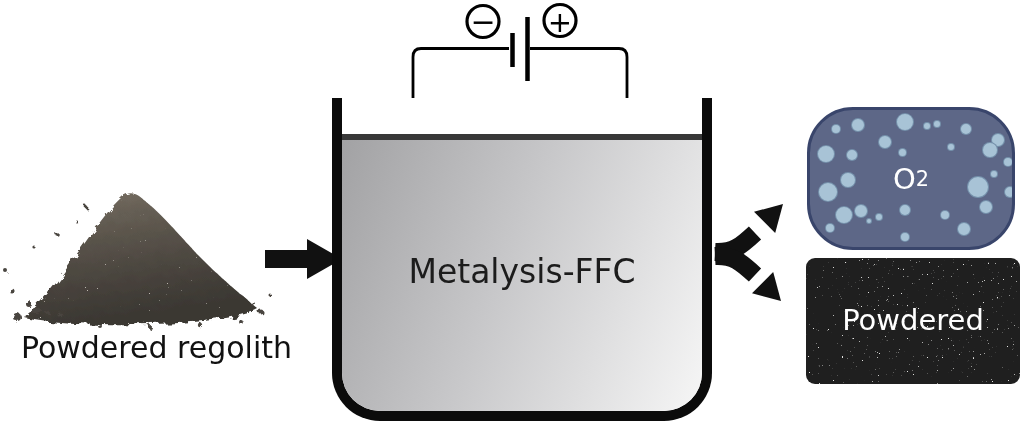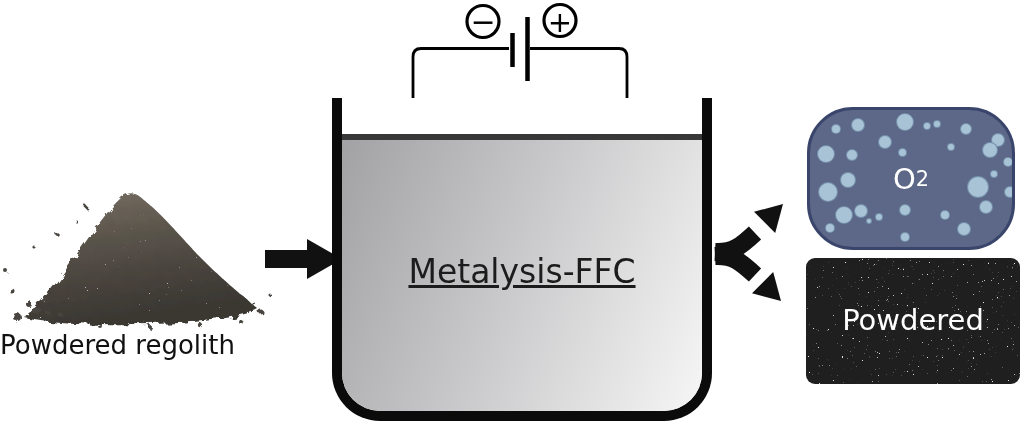--- a/index.html
+++ b/index.html
@@ -6,22 +6,22 @@
   body{
     width:1024px;height:423px;position:relative;overflow:hidden;
     background:#ffffff;
     font-family:"DejaVu Sans","Liberation Sans",sans-serif;
   }
   .abs{position:absolute;}
 
   
   #regolith-photo{left:0px;top:183px;width:280px;height:150px;}
   #regolith-label{
-    left:0px;top:330px;width:292px;text-align:left;
-    font-size:26px;color:#111;letter-spacing:0px;
+    left:0px;top:330px;width:292px;text-align:right;
+    font-size:30px;color:#111;letter-spacing:0px;
   }
 
   
   #input-arrow{left:263px;top:236px;width:82px;height:46px;}
   #split-arrow{left:705px;top:190px;width:95px;height:120px;}
 
   
   #circuit{left:395px;top:2px;width:250px;height:142px;}
   #circuit text{font-family:"DejaVu Sans","Liberation Sans",sans-serif;}
 
@@ -32,21 +32,21 @@
     border-radius:0 0 48px 48px;background:#ffffff;overflow:hidden;
   }
   #liquid-surface{position:absolute;left:0;right:0;top:36px;height:6px;background:#383838;}
   #electrolyte{
     position:absolute;left:0;right:0;top:42px;bottom:0;
     background:linear-gradient(112deg,#a2a2a4 0%,#c7c7c9 45%,#f6f6f6 100%);
   }
   #process-title{
     position:absolute;left:0;right:0;top:42px;bottom:0;
     display:flex;flex-direction:row;align-items:center;justify-content:center;
-    text-align:center;font-size:33px;line-height:1.36;color:#1c1c1c;margin-top:-6px;text-decoration:underline;
+    text-align:center;font-size:33px;line-height:1.36;color:#1c1c1c;margin-top:-6px;
   }
 
   
   #o2-gas-box{
     left:807px;top:107px;width:208px;height:143px;box-sizing:border-box;
     border-radius:46px;border:3px solid #39456b;background:#5d6787;
     overflow:hidden;
   }
   #o2-gas-label{
     position:absolute;left:0;right:0;top:0;bottom:0;z-index:2;

